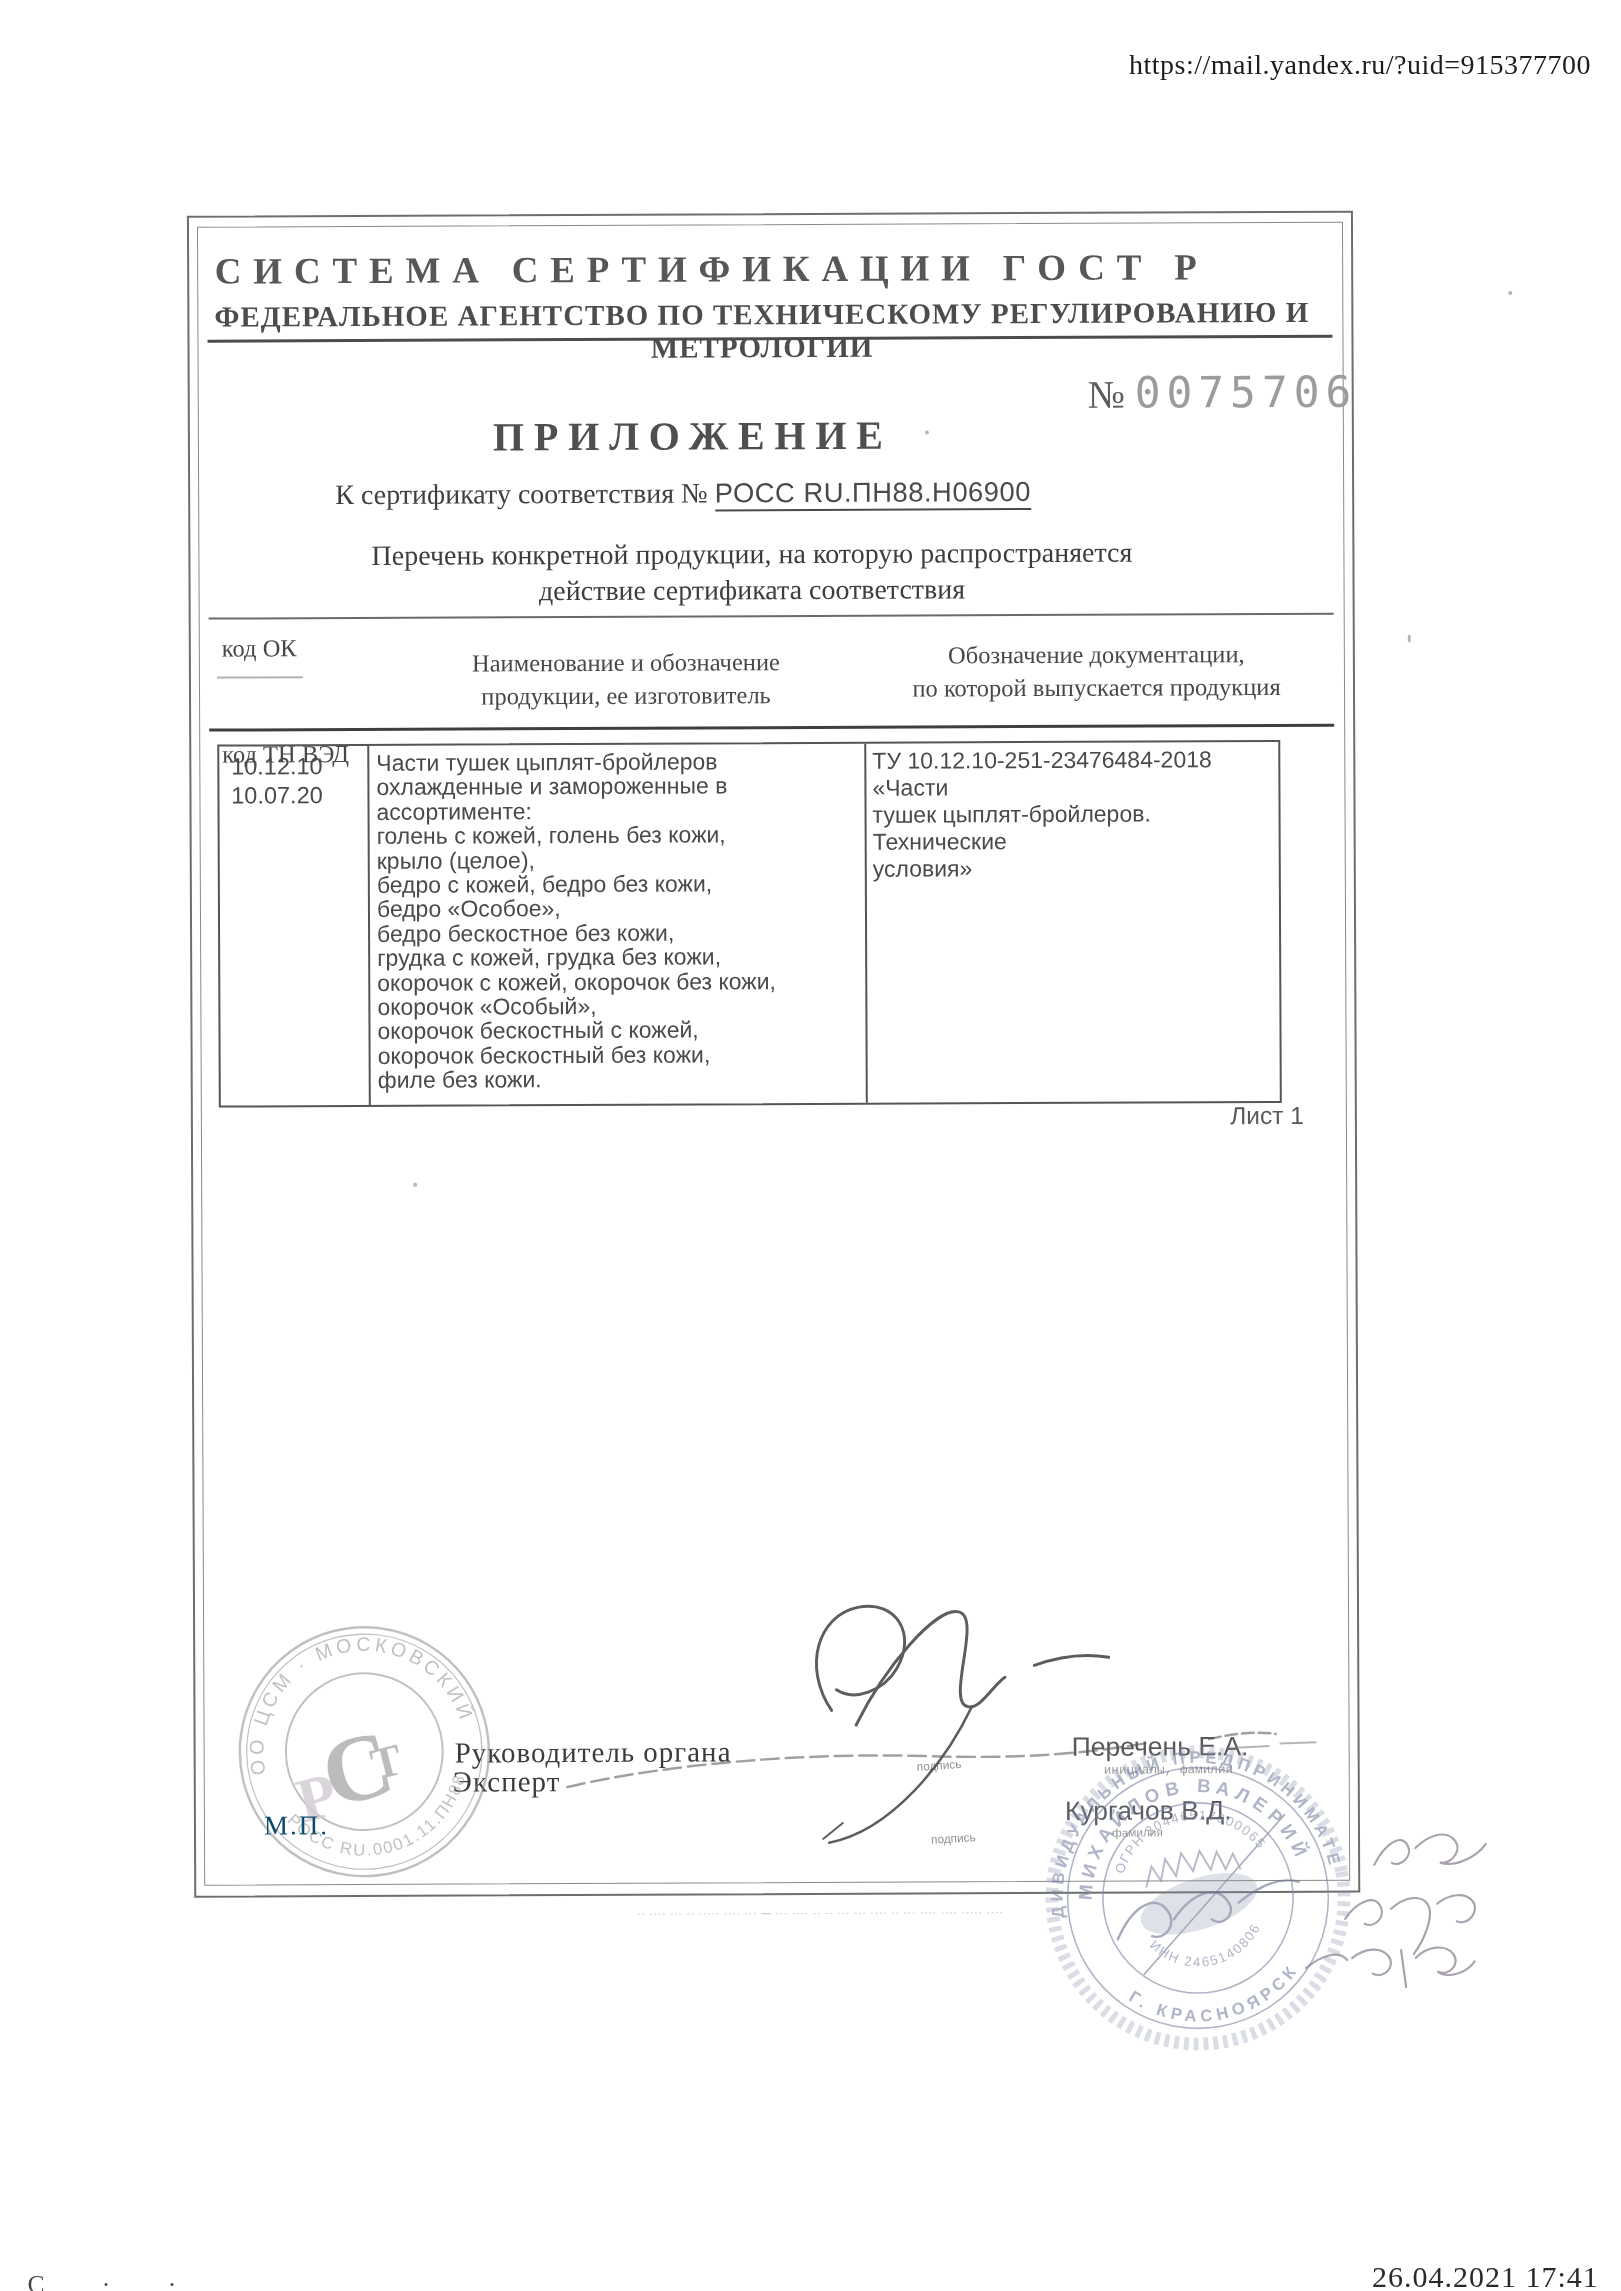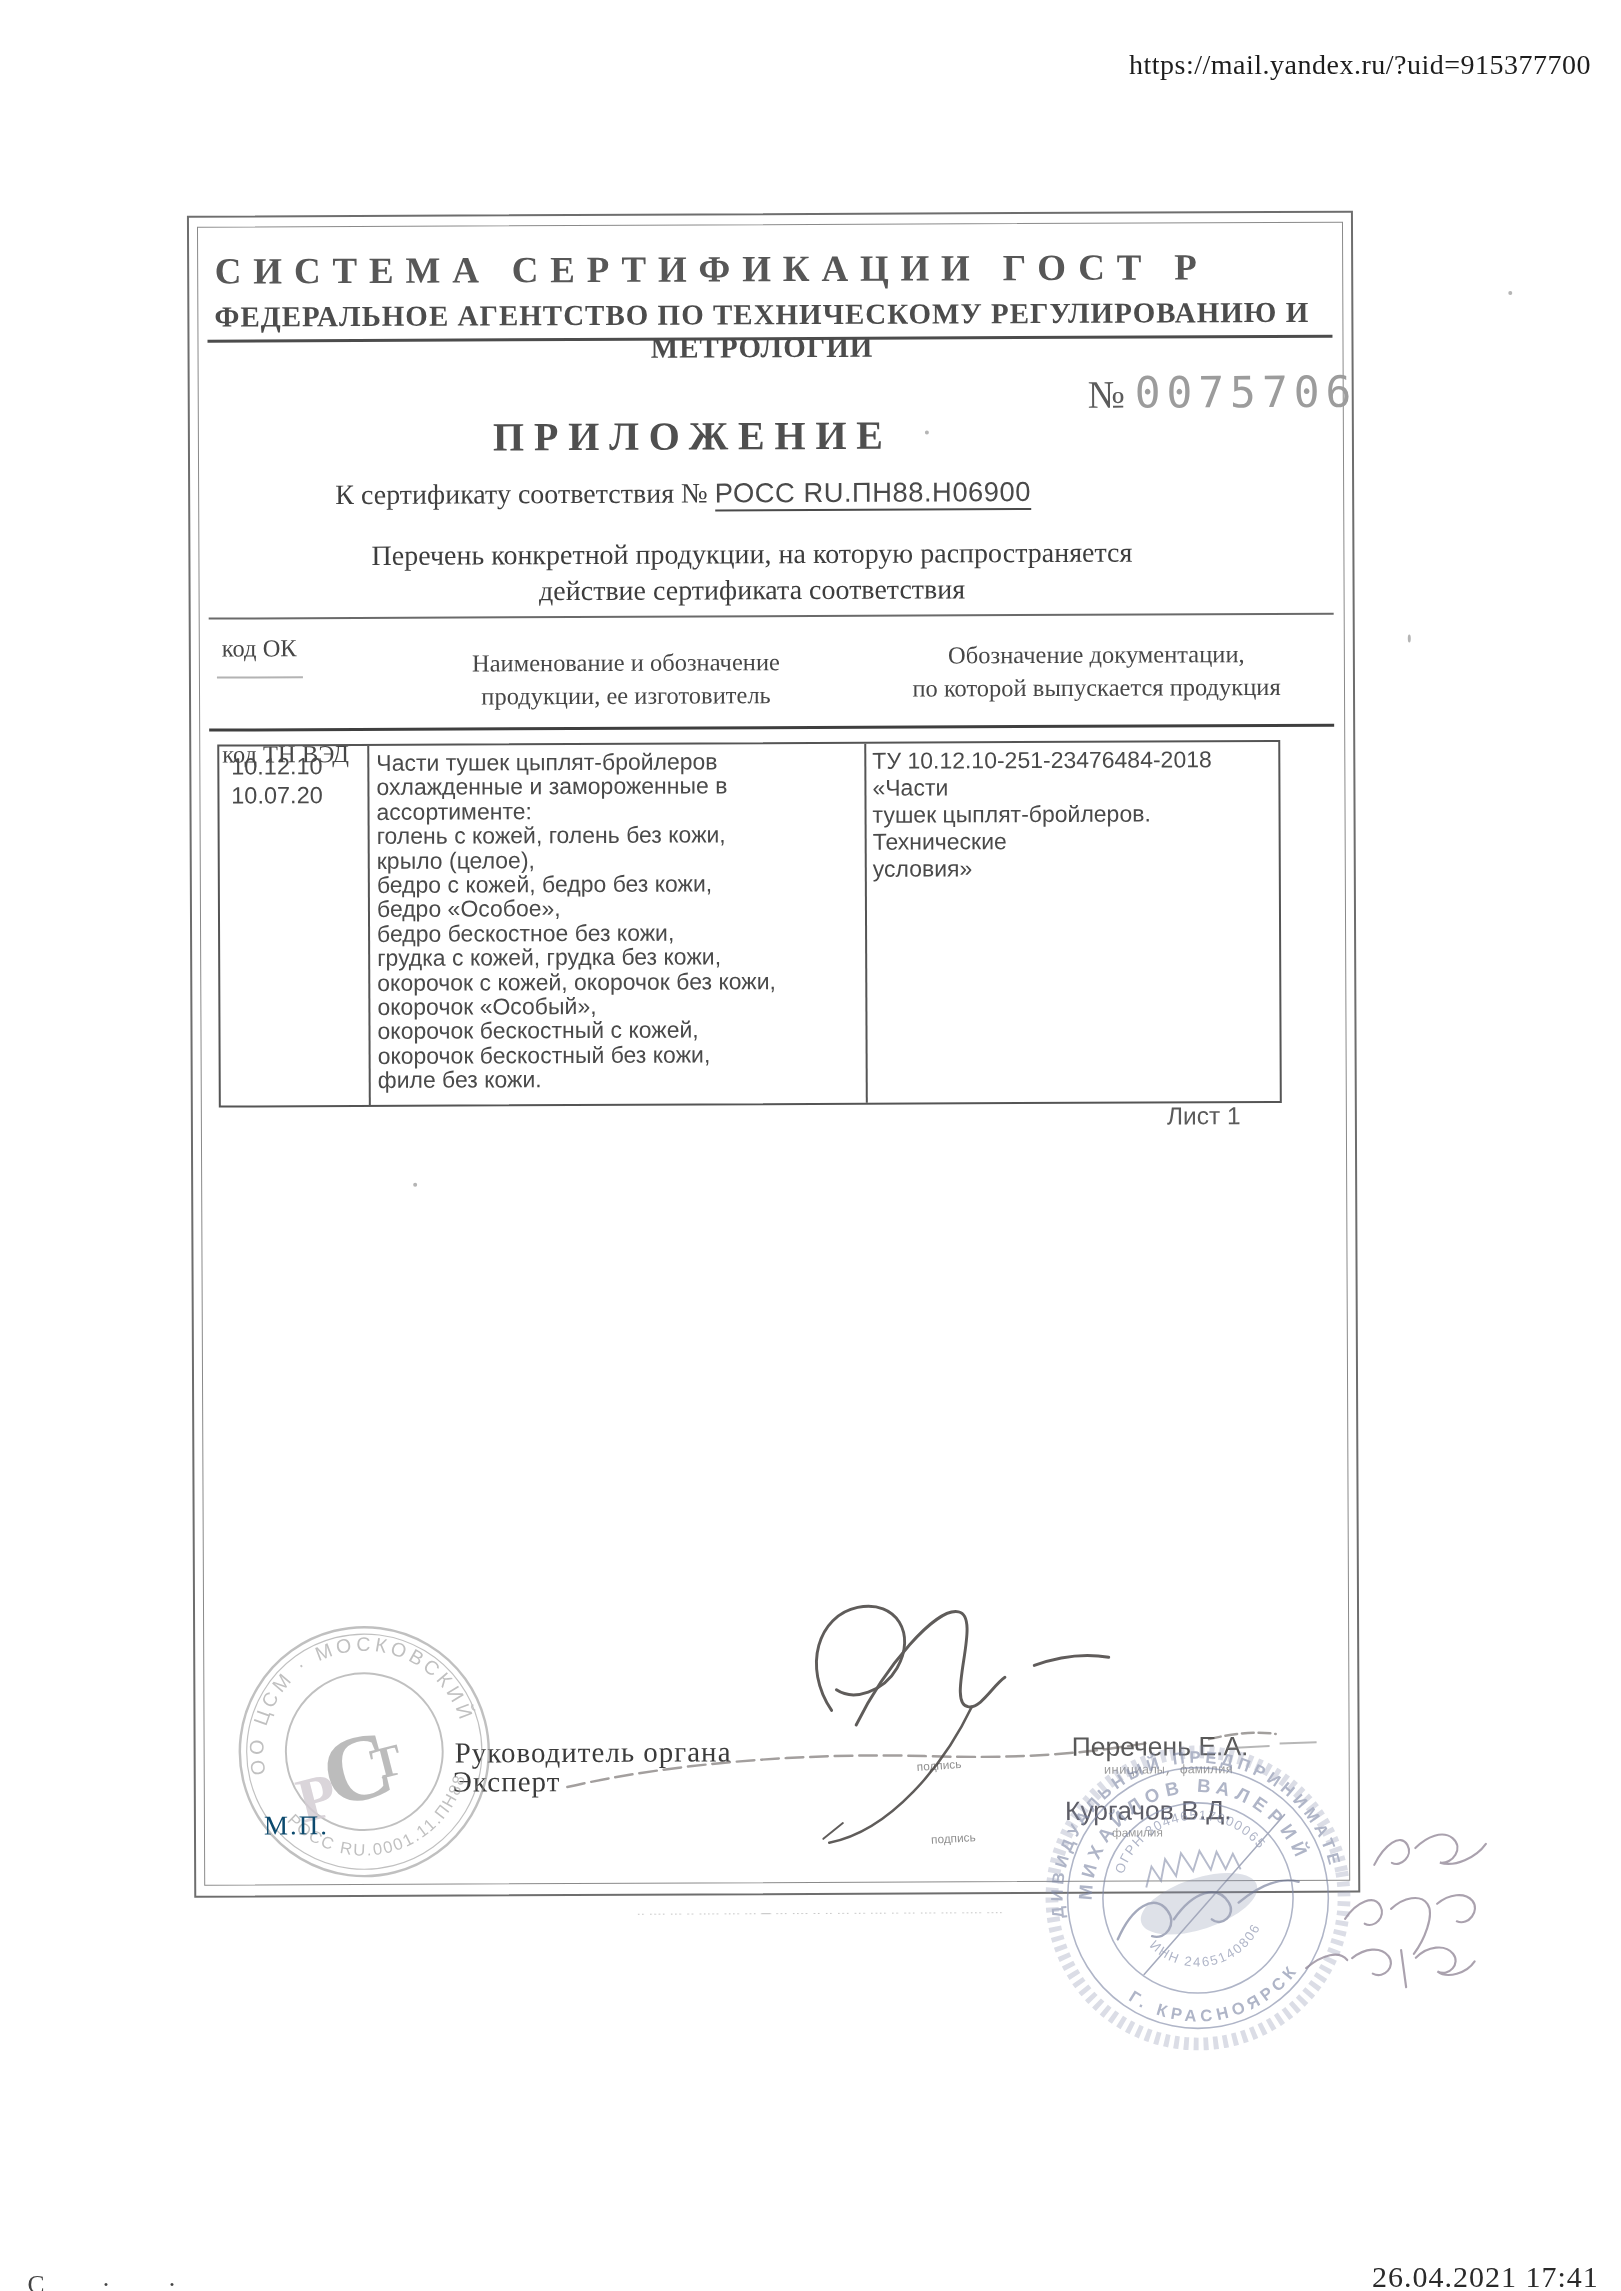--- a/index.html
+++ b/index.html
@@ -32,21 +32,21 @@
   .h-code-ok{top:632px;left:223px;font-size:24.5px;color:#474747;}
   .code-underline{top:674px;left:218px;width:86px;height:2px;background:#9a9a9a;opacity:.75;}
   .h-code-tnved{top:698px;left:223px;font-size:24.5px;color:#474747;margin-top:40px;}
   .h-name{top:645px;left:421px;width:412px;text-align:center;font-size:24.5px;line-height:33px;color:#474747;}
   .h-doc{top:639px;left:882px;width:431px;text-align:center;font-size:24.5px;line-height:33px;color:#474747;}
   .tbox{top:742px;left:218px;width:1059px;height:359px;border:2px solid #555;}
   .tdiv{position:absolute;top:0;bottom:0;width:2px;background:#555;}
   .codes{position:absolute;left:11.8px;top:5.9px;font-family:"Liberation Sans", sans-serif;font-size:23.5px;line-height:29px;color:#4a4a4a;}
   .prod{position:absolute;left:157px;top:4.9px;width:486px;font-family:"Liberation Sans", sans-serif;font-size:23px;line-height:24.4px;color:#4a4a4a;}
   .docs{position:absolute;left:653px;top:3.9px;width:398px;font-family:"Liberation Sans", sans-serif;font-size:23px;line-height:27px;color:#4a4a4a;}
-  .sheet{top:1104px;left:1166px;width:137px;font-family:"Liberation Sans", sans-serif;font-size:24.5px;color:#5a5a5a;}
+  .sheet{top:1104px;left:1166px;width:137px;text-align:right;font-family:"Liberation Sans", sans-serif;font-size:24.5px;color:#5a5a5a;}
   .lbl-head{top:1735px;left:451px;font-size:29px;letter-spacing:1px;color:#3b3b3b;}
   .lbl-expert{top:1764px;left:449px;font-size:29px;letter-spacing:1px;color:#3b3b3b;}
   .name-head{top:1733px;left:1068px;font-family:"Liberation Sans", sans-serif;font-size:26.5px;color:#595959;}
   .cap-head{top:1764px;left:1100px;font-family:Liberation Mono, monospace;font-size:12.7px;color:#9b9b9b;}
   .name-expert{top:1797px;left:1061px;font-family:"Liberation Sans", sans-serif;font-size:26.5px;color:#5d5d66;z-index:2;}
   .cap-expert{top:1827px;left:1108px;font-family:"Liberation Sans", sans-serif;font-size:11.8px;color:#9b9b9b;z-index:2;}
   .cap-sig1{top:1759px;left:913px;font-family:"Liberation Sans", sans-serif;font-size:11.8px;color:#8f8f8f;transform:rotate(-4deg);}
   .cap-sig2{top:1832px;left:927px;font-family:"Liberation Sans", sans-serif;font-size:11.8px;color:#8f8f8f;transform:rotate(-3deg);}
   .dash{height:2px;background:#7c7c7c;opacity:.55;}
   .d1{top:1748px;left:1223px;width:43px;transform:rotate(-3deg);}

